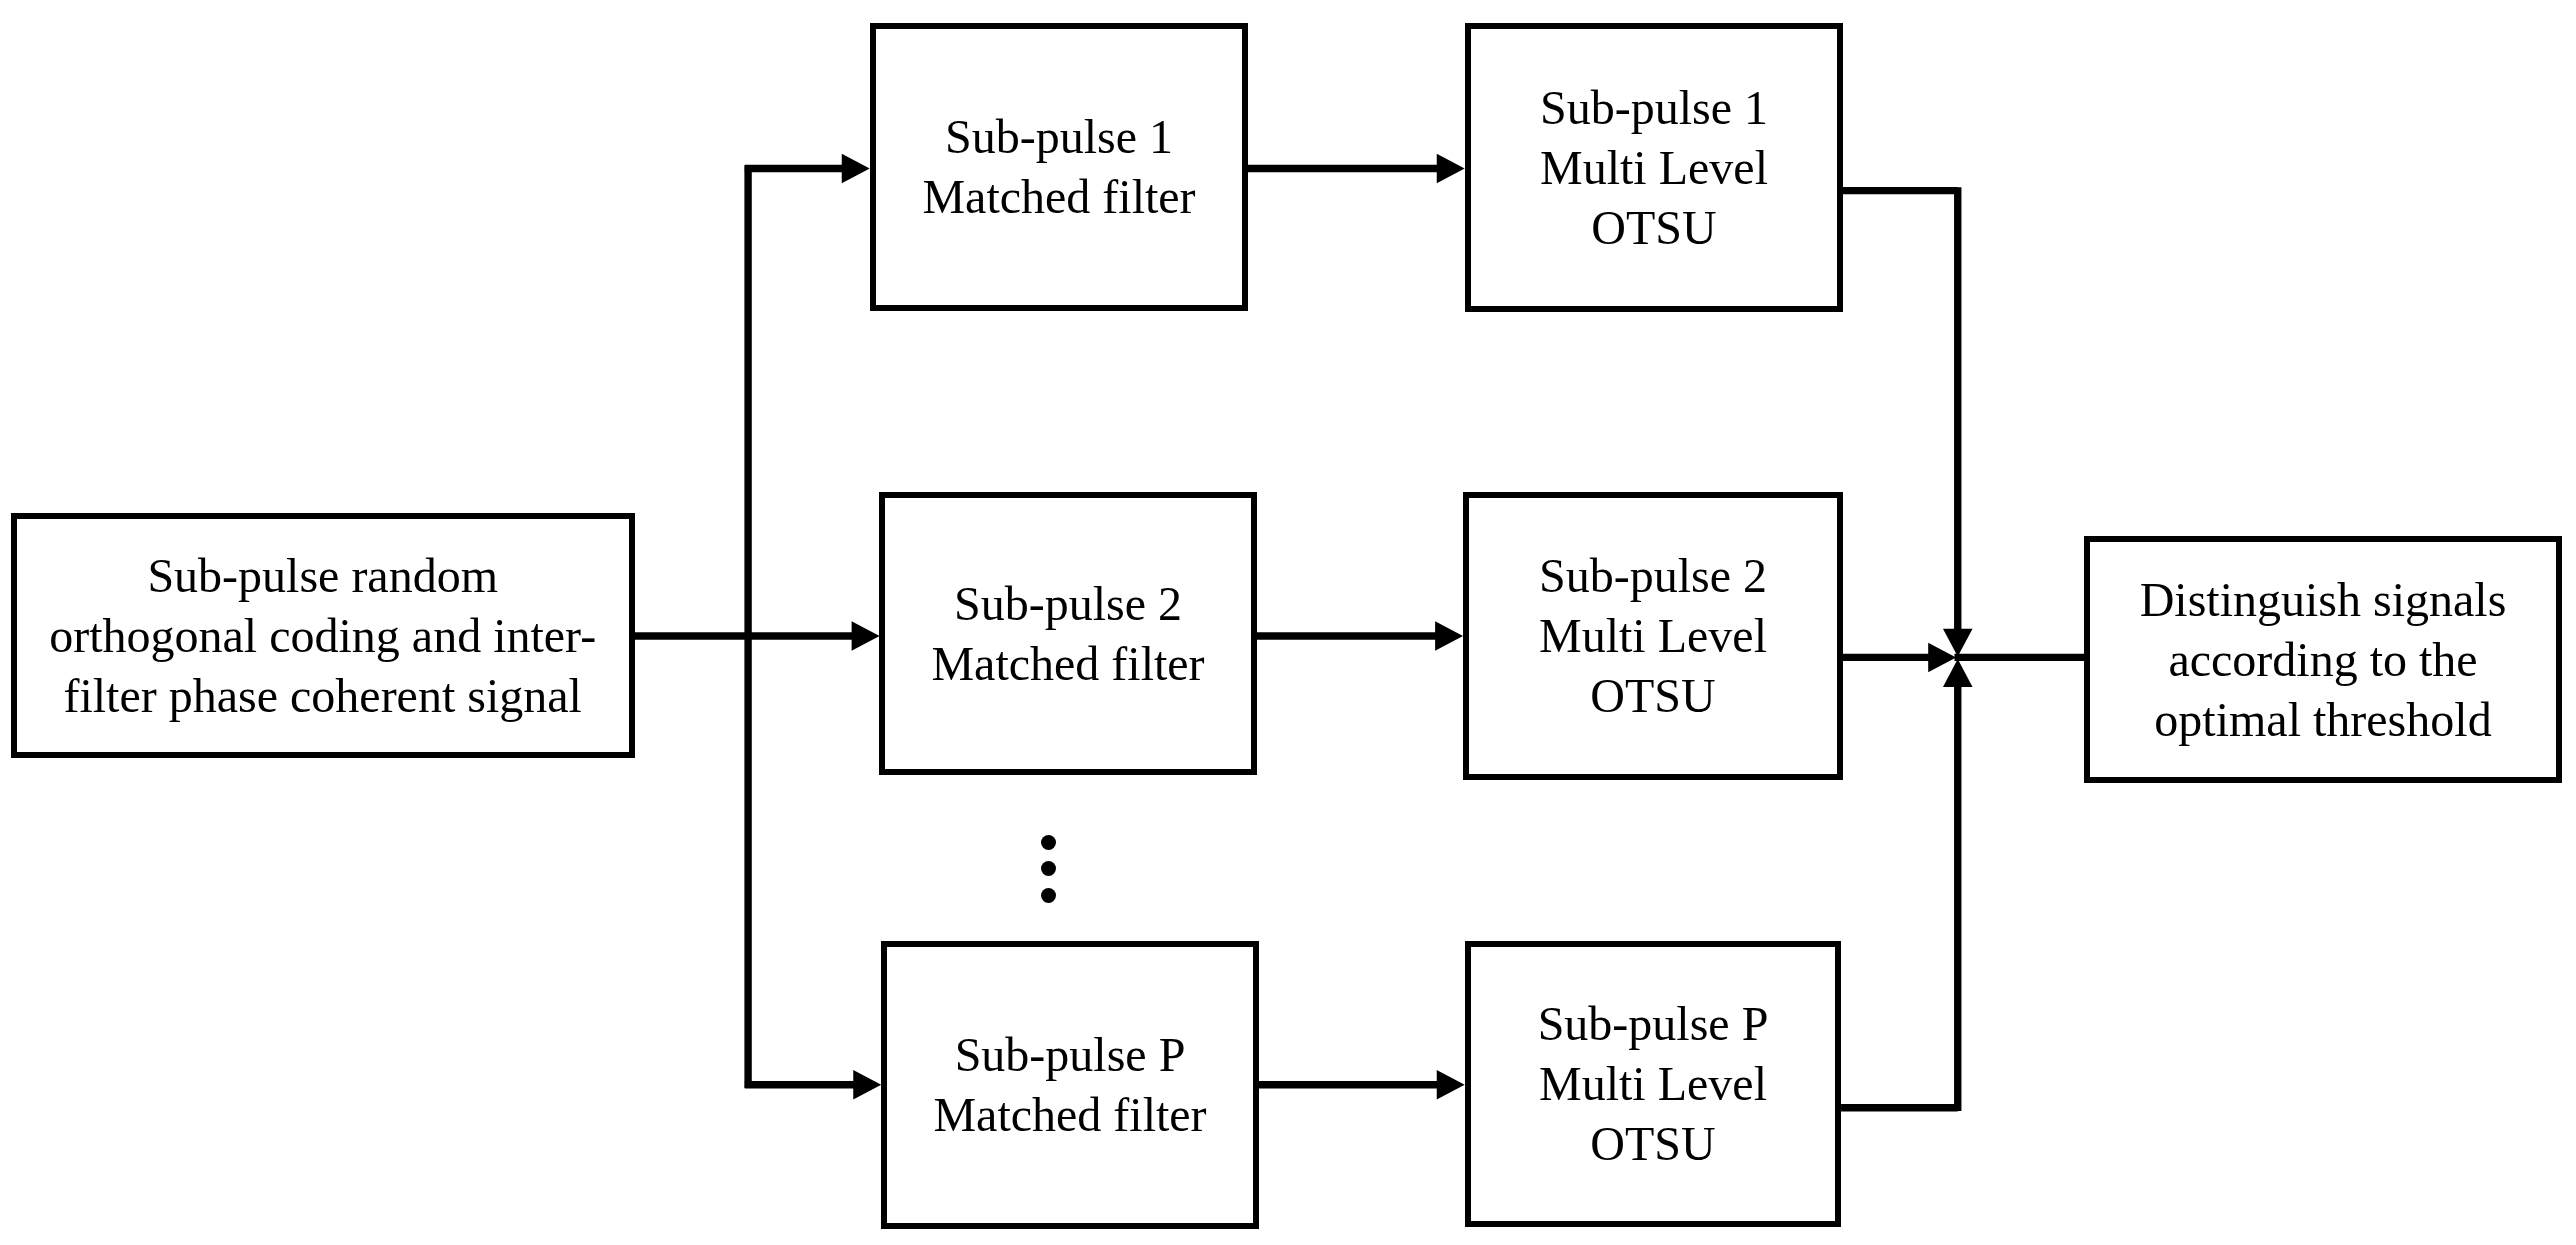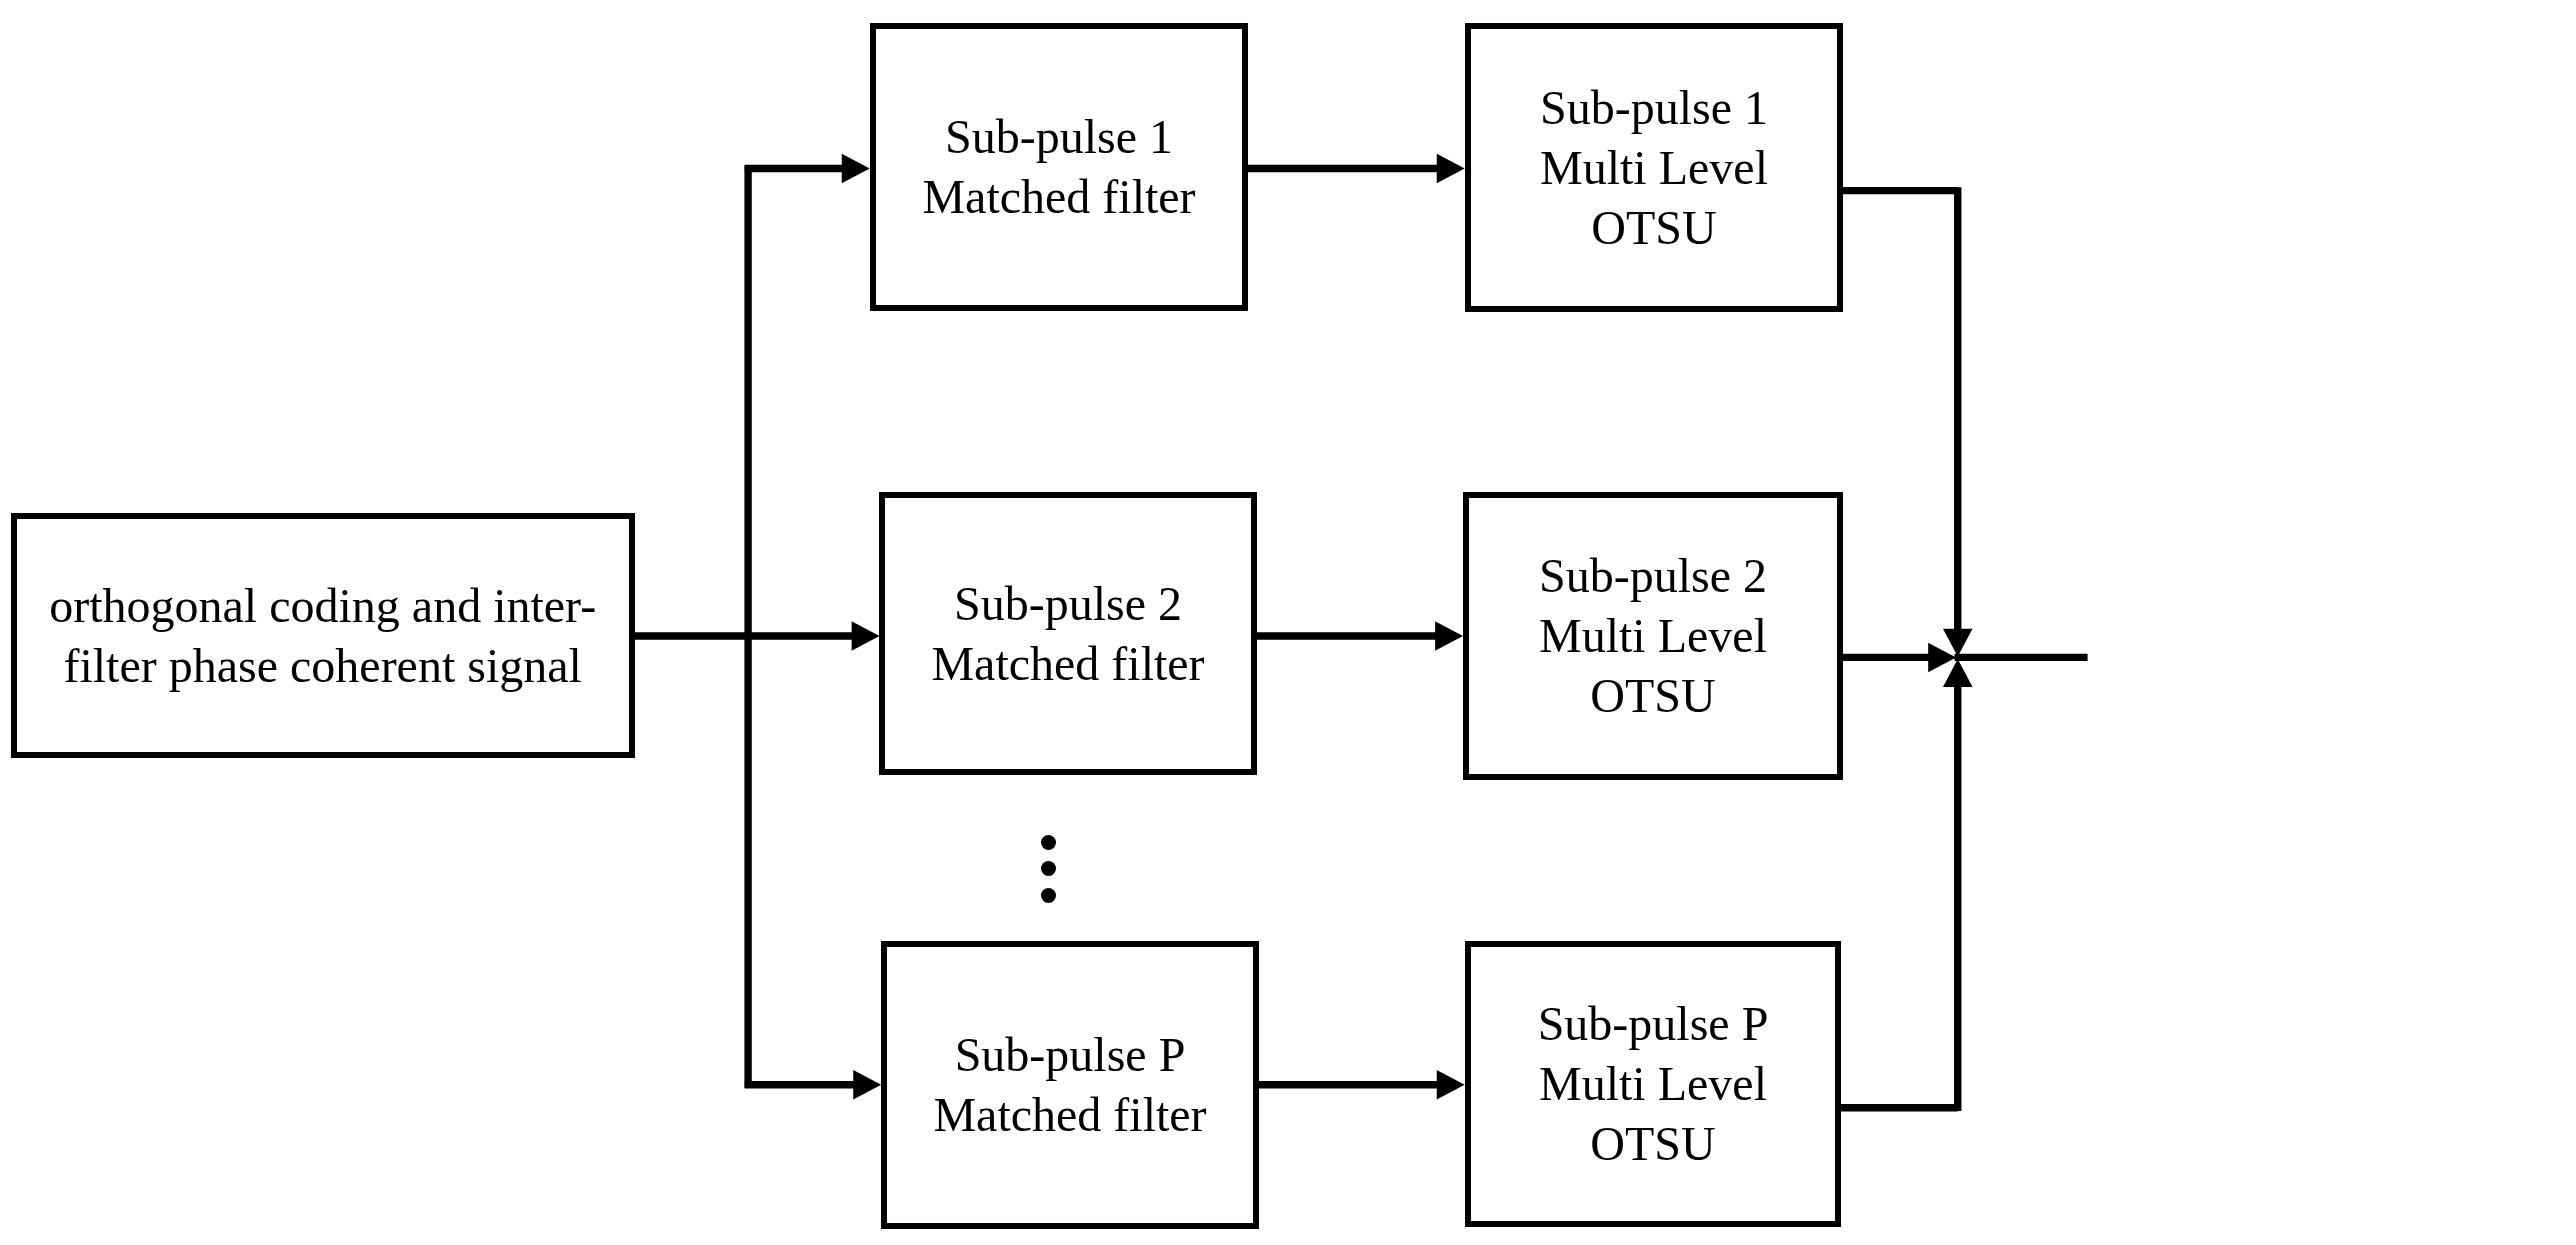--- a/index.html
+++ b/index.html
@@ -99,20 +99,21 @@
         <polygon points="2380,800 2346,782 2346,818" stroke="none"></polygon>
       </g>
 
       <g>
         <line x1="2378" y1="800" x2="2540" y2="800"></line>
       </g>
     </g>
   </svg>
 
   <div class="box" style="left:10.7px; top:513px; width:624px; height:245px;">
+    <span class="line">Sub-pulse random</span>
     <span class="line">orthogonal coding and inter-</span>
     <span class="line">filter phase coherent signal</span>
   </div>
 
   <div class="box" style="left:870px; top:23px; width:378px; height:288px;">
     <span class="line">Sub-pulse 1</span>
     <span class="line">Matched filter</span>
   </div>
 
   <div class="box" style="left:879px; top:492px; width:378px; height:283px;">
@@ -136,20 +137,25 @@
     <span class="line sans">Multi Level</span>
     <span class="line sans">OTSU</span>
   </div>
 
   <div class="box" style="left:1465px; top:941px; width:376px; height:286px;">
     <span class="line">Sub-pulse P</span>
     <span class="line sans">Multi Level</span>
     <span class="line sans">OTSU</span>
   </div>
 
+  <div class="box" style="left:2084px; top:536px; width:478px; height:247px;">
+    <span class="line">Distinguish signals</span>
+    <span class="line">according to the</span>
+    <span class="line">optimal threshold</span>
+  </div>
 
   <div role="img" aria-label="⋮">
     <span class="dot" style="left:1041px; top:835px;"></span>
     <span class="dot" style="left:1041px; top:861px;"></span>
     <span class="dot" style="left:1041px; top:888px;"></span>
   </div>
 
 </div>
 
 

